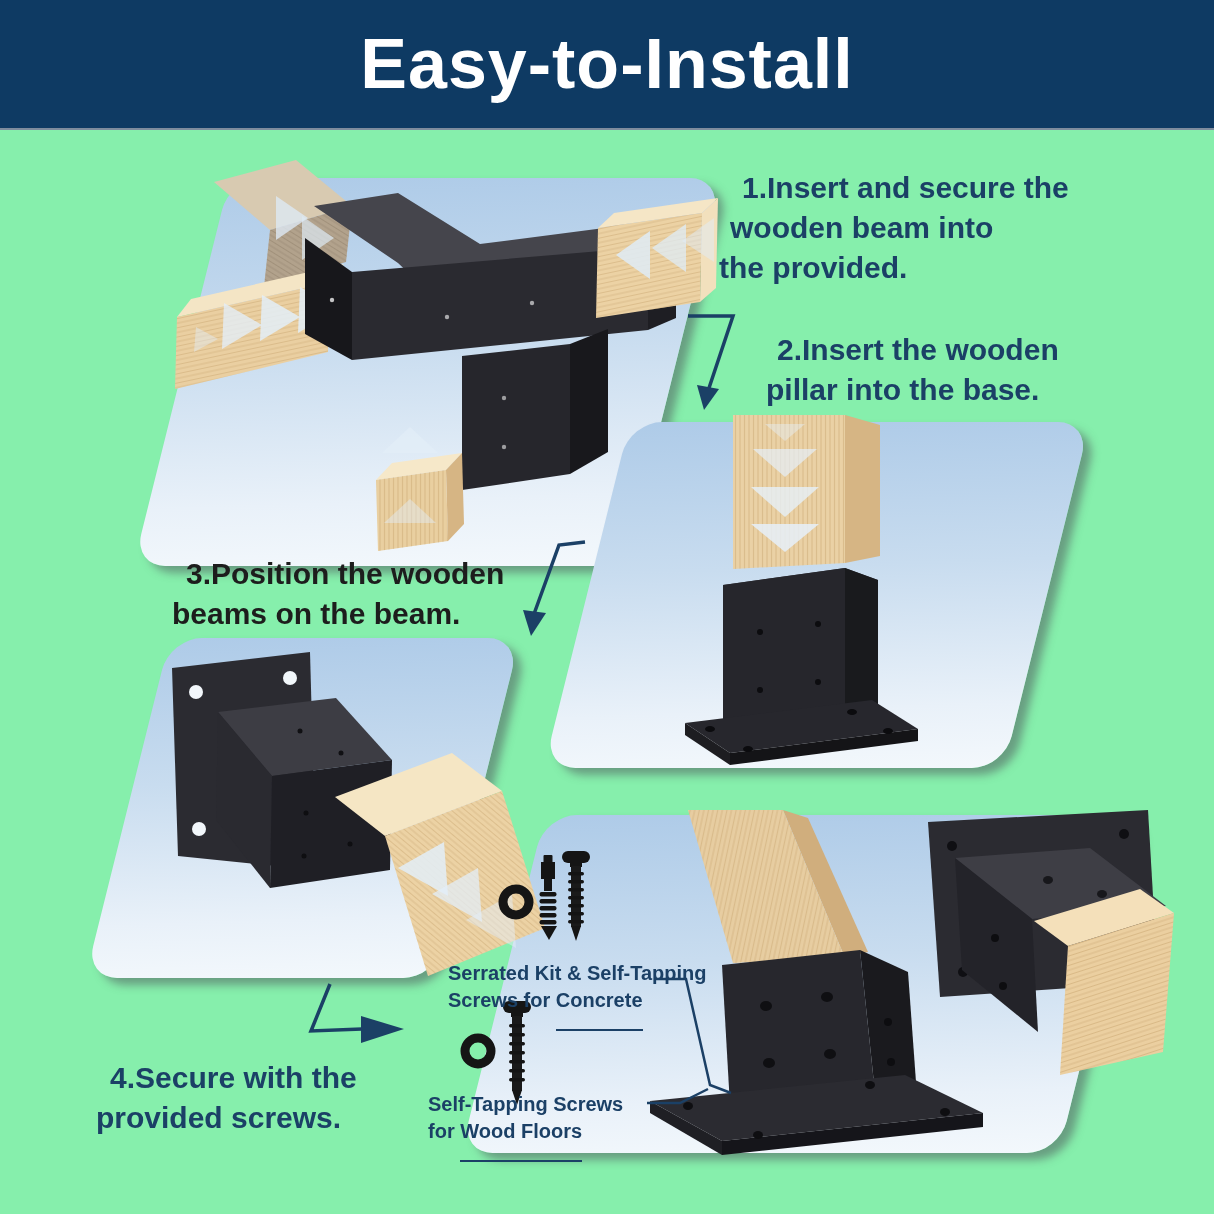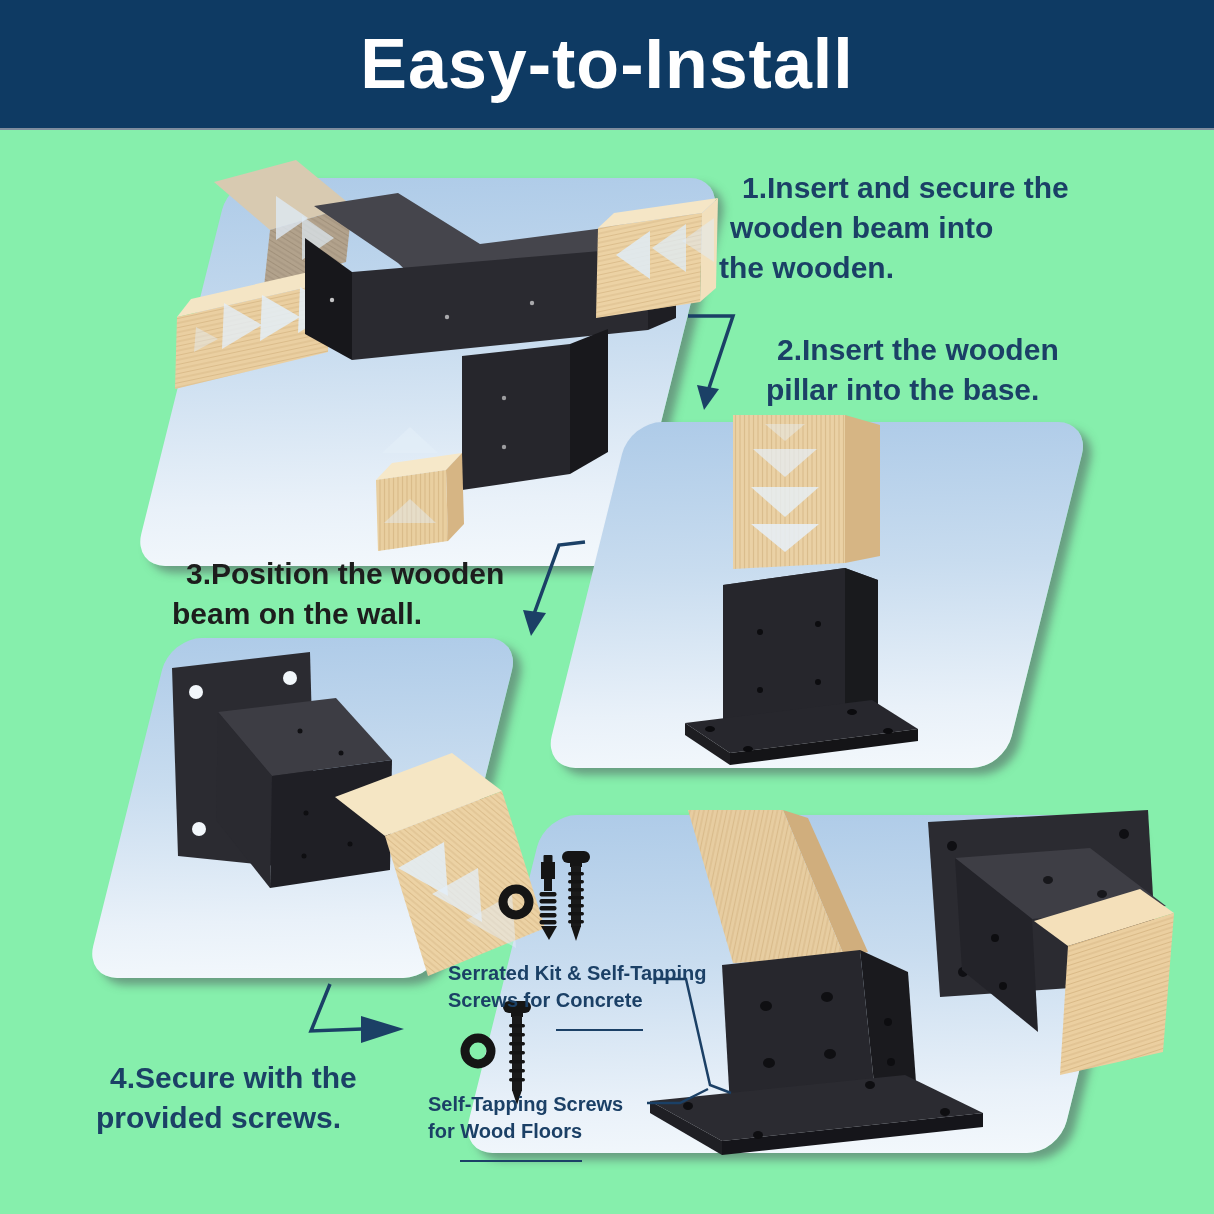--- a/index.html
+++ b/index.html
@@ -280,31 +280,31 @@
       <path d="M330,984 L311,1031 L362,1029"></path>
     </g>
     <polygon points="361,1016 361,1043 404,1029" fill="#1b4066"></polygon>
     <path d="M655,979 L686,979 L710,1085 L731,1093" stroke="#1b4066" stroke-width="2.5" fill="none"></path>
     <path d="M647,1103 L680,1103 L708,1089" stroke="#1b4066" stroke-width="2.5" fill="none"></path>
   </svg>
 
   <div class="step" style="left:719px;top:168px;">
     <span class="ln" style="margin-left:23px">1.Insert and secure the</span>
     <span class="ln" style="margin-left:11px">wooden beam into</span>
-    <span class="ln">the wooden.</span>
+    <span class="ln">the provided.</span>
   </div>
 
   <div class="step" style="left:766px;top:330px;">
     <span class="ln" style="margin-left:11px">2.Insert the wooden</span>
     <span class="ln">pillar into the base.</span>
   </div>
 
   <div class="step step3" style="left:172px;top:554px;">
     <span class="ln" style="margin-left:14px">3.Position the wooden</span>
-    <span class="ln">beam on the wall.</span>
+    <span class="ln">beams on the beam.</span>
   </div>
 
   <div class="step" style="left:96px;top:1058px;">
     <span class="ln" style="margin-left:14px">4.Secure with the</span>
     <span class="ln">provided screws.</span>
   </div>
 
   <div class="hw-label" style="left:448px;top:960px;">
     <span class="ln" style="display:block">Serrated Kit &amp; Self-Tapping</span>
     <span class="ln" style="display:block">

